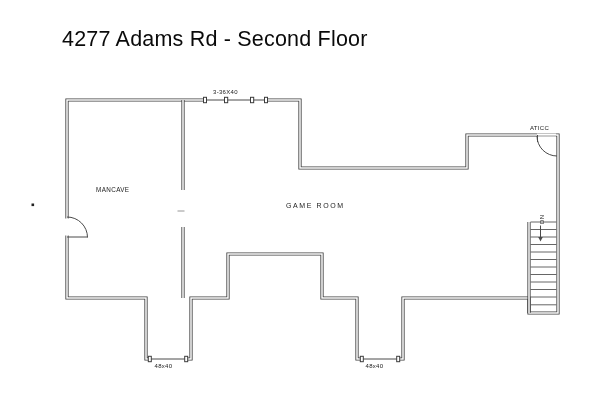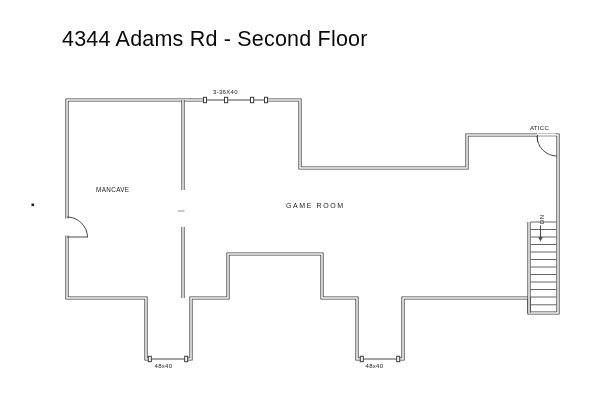--- a/index.html
+++ b/index.html
@@ -56,21 +56,21 @@
     fill: #1a1a1a;
   }
   .arrow-head { fill: #4a4a4a; stroke: none; }
   .stray-dot  { fill: #222222; stroke: none; }
 </style>
 </head>
 <body>
 
 <div id="screen">
 
-  <div id="title">4344 Adams Rd - Second Floor</div>
+  <div id="title">4277 Adams Rd - Second Floor</div>
 
   <svg id="plan-svg" width="614" height="415" viewBox="0 0 614 415" xmlns="http://www.w3.org/2000/svg">
 
     <rect class="stray-dot" x="31.5" y="203.5" width="2.6" height="2.6"></rect>
 
     <g>
       <path class="wall-outer" d="M67,100 H300 V168 H467 V135 H558 V313 H529 V298 H403 V359 H357 V298 H322 V254 H228 V298 H191 V359 H146 V298 H67 Z"></path>
       <path class="wall-inner" d="M67,100 H300 V168 H467 V135 H558 V313 H529 V298 H403 V359 H357 V298 H322 V254 H228 V298 H191 V359 H146 V298 H67 Z"></path>
     </g>
 

